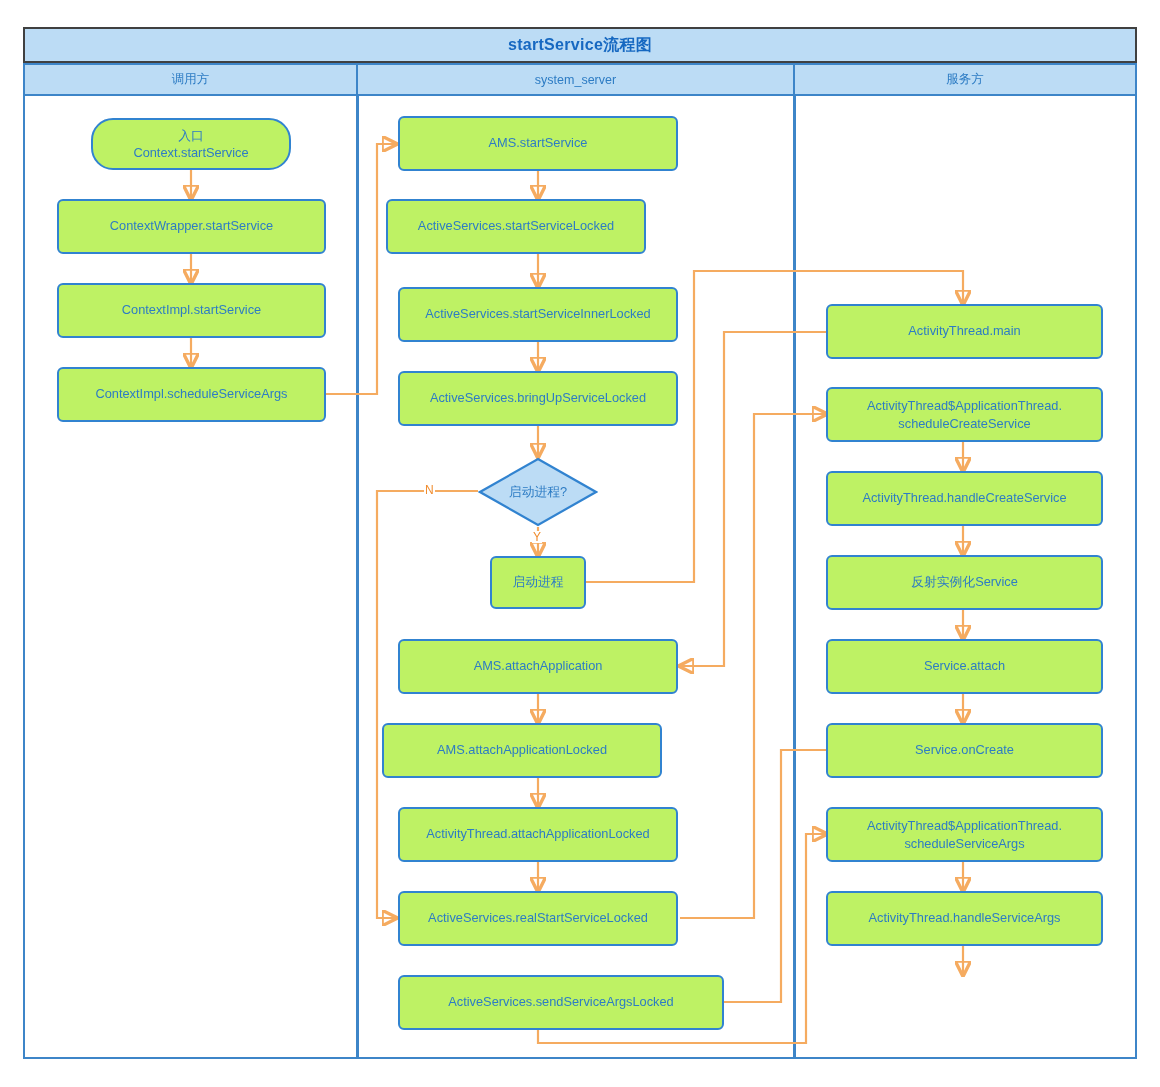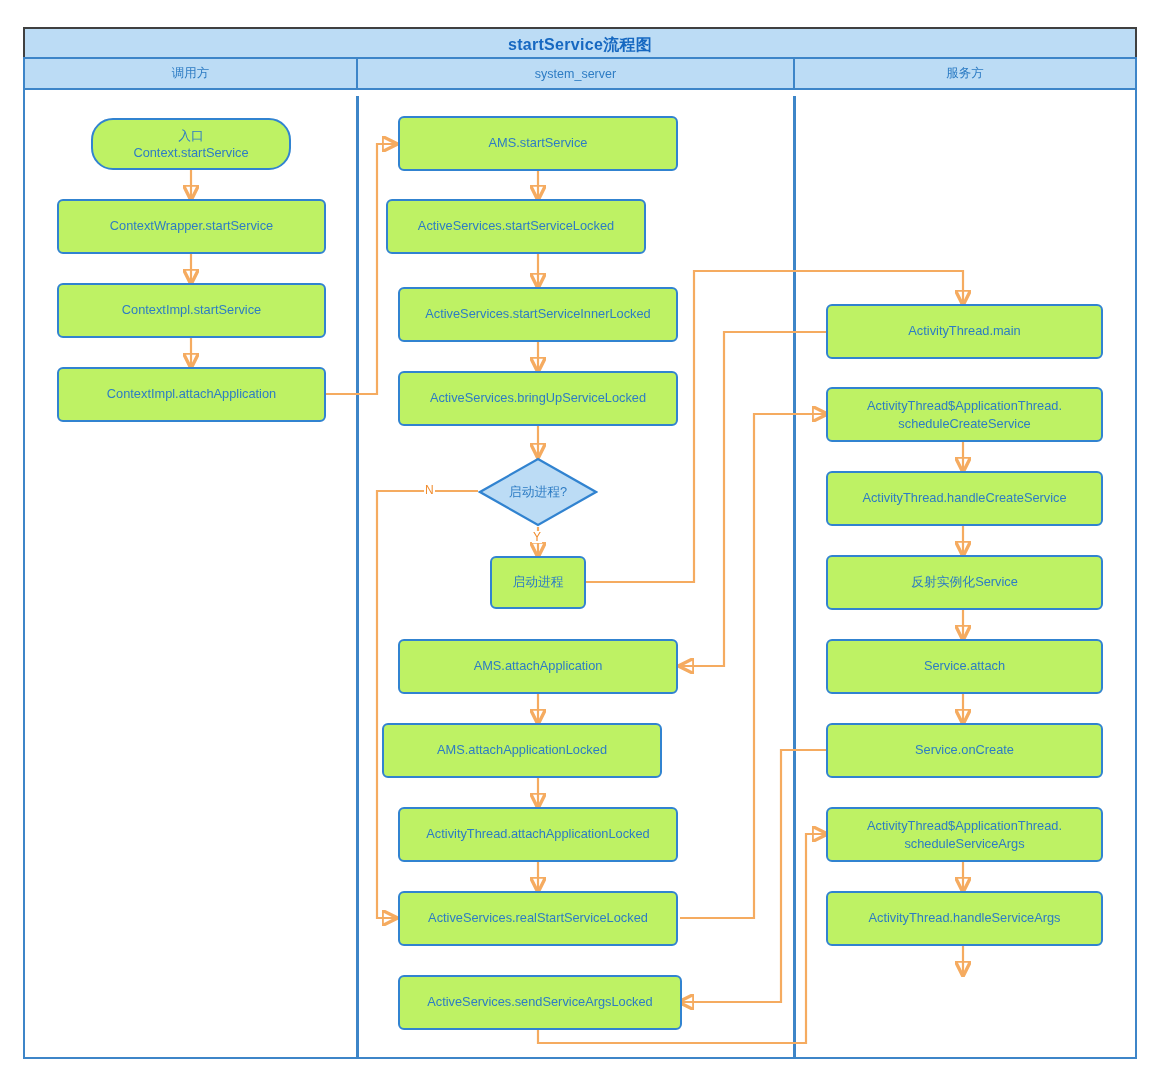--- a/index.html
+++ b/index.html
@@ -40,21 +40,21 @@
     display: flex;
     align-items: center;
     justify-content: center;
     color: #1668c1;
     font-size: 16px;
     font-weight: bold;
     letter-spacing: .3px;
   }
   .lane-head {
     position: absolute;
-    top: 57px;
+    top: 63px;
     height: 33px;
     box-sizing: border-box;
     background: #bcdcf5;
     border: 2px solid #3d85c8;
     display: flex;
     align-items: center;
     justify-content: center;
     color: #2d7cc4;
     font-size: 12.5px;
   }
@@ -194,21 +194,21 @@
     <span>
       <span>入口</span><br>
       <span>Context.startService</span>
     </span>
   </div>
 
   <div class="node" style="left:57px; top:199px; width:269px; height:55px;">ContextWrapper.startService</div>
 
   <div class="node" style="left:57px; top:283px; width:269px; height:55px;">ContextImpl.startService</div>
 
-  <div class="node" style="left:57px; top:367px; width:269px; height:55px;">ContextImpl.attachApplication</div>
+  <div class="node" style="left:57px; top:367px; width:269px; height:55px;">ContextImpl.scheduleServiceArgs</div>
 
   <div class="node" style="left:398px; top:116px; width:280px; height:55px;">AMS.startService</div>
 
   <div class="node" style="left:386px; top:199px; width:260px; height:55px;">ActiveServices.startServiceLocked</div>
 
   <div class="node" style="left:398px; top:287px; width:280px; height:55px;">ActiveServices.startServiceInnerLocked</div>
 
   <div class="node" style="left:398px; top:371px; width:280px; height:55px;">ActiveServices.bringUpServiceLocked</div>
 
   <div class="diamond" style="left:478px; top:457px; width:120px; height:70px;">
@@ -221,21 +221,21 @@
   <div class="node" style="left:490px; top:556px; width:96px; height:53px;">启动进程</div>
 
   <div class="node" style="left:398px; top:639px; width:280px; height:55px;">AMS.attachApplication</div>
 
   <div class="node" style="left:382px; top:723px; width:280px; height:55px;">AMS.attachApplicationLocked</div>
 
   <div class="node" style="left:398px; top:807px; width:280px; height:55px;">ActivityThread.attachApplicationLocked</div>
 
   <div class="node" style="left:398px; top:891px; width:280px; height:55px;">ActiveServices.realStartServiceLocked</div>
 
-  <div class="node" style="left:398px; top:975px; width:284px; height:55px;">ActiveServices.sendServiceArgsLocked</div>
+  <div class="node" style="left:398px; top:975px; width:326px; height:55px;">ActiveServices.sendServiceArgsLocked</div>
 
   <div class="node" style="left:826px; top:304px; width:277px; height:55px;">ActivityThread.main</div>
 
   <div class="node two-line" style="left:826px; top:387px; width:277px; height:55px;">
     <span>
       <span>ActivityThread$ApplicationThread.</span><br>
       <span>scheduleCreateService</span>
     </span>
   </div>
 

